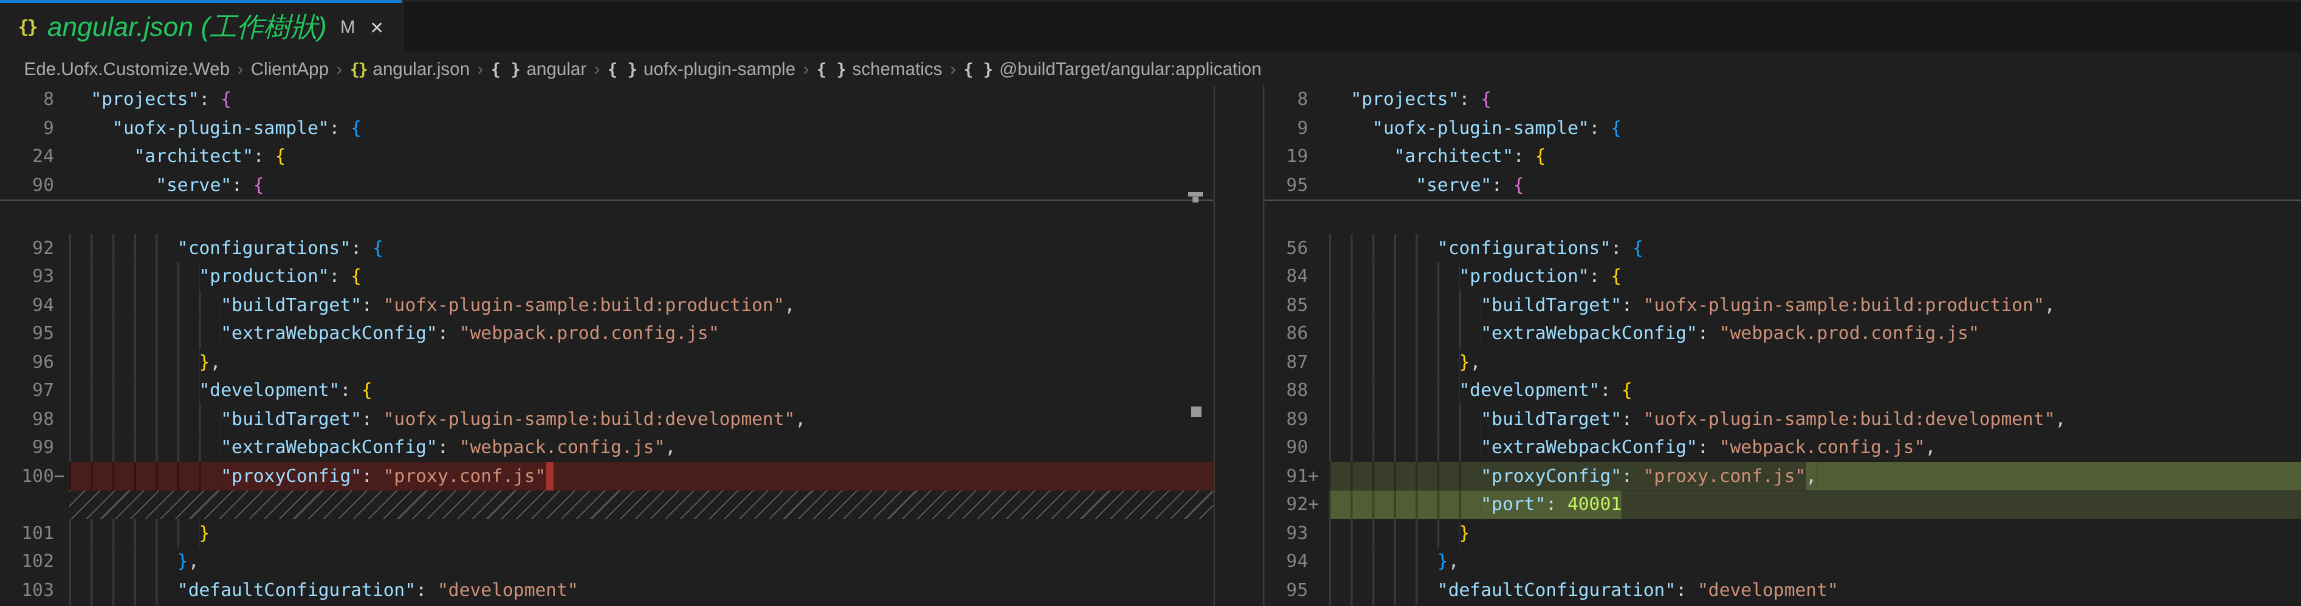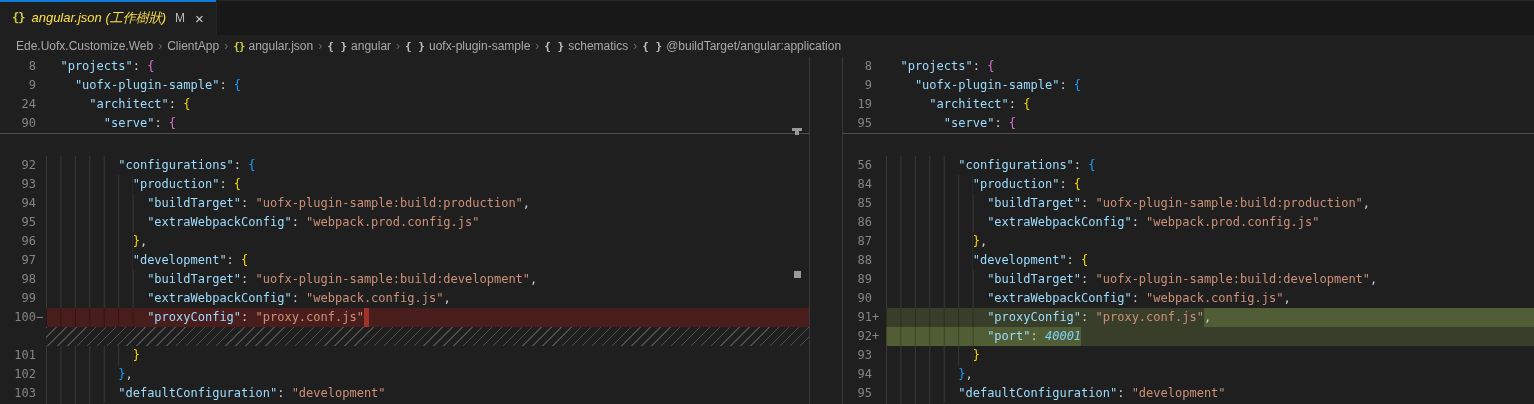--- a/index.html
+++ b/index.html
@@ -18,21 +18,21 @@
     background:#1f1f1f; border-right:1px solid #252525; cursor:pointer;
   }
   .tab::before {
     content:""; position:absolute; top:-1px; left:0; right:0; height:2px;
     background:#0c7cd8;
   }
   .tab-icon {
     font-family:"DejaVu Sans Mono", monospace; font-size:12px; font-weight:bold;
     color:#cbcb41; letter-spacing:-1px; margin-right:7px;
   }
-  .tab-title { font-size:13px; font-style:italic; color:#fde047;text-align:center; }
+  .tab-title { font-size:18px; font-style:italic; color:#22c55e;text-align:center; }
   .tab-badge { font-size:12px; color:#bcbcbc; margin-left:9px; }
   .tab-close { font-size:15px; color:#cfcfcf; margin-left:10px; cursor:pointer; }
   
   .breadcrumbs {
     height:22px; background:#1f1f1f; display:flex; align-items:center;
     padding-left:16px; font-size:12px; color:#a9a9a9; white-space:nowrap;
   }
   .crumb { display:flex; align-items:center; cursor:pointer; }
   .crumb-icon {
     font-family:"DejaVu Sans Mono", monospace; font-size:11px; font-weight:bold;
@@ -60,21 +60,21 @@
   .pane.right .ln { width:43px; padding-right:14px; }
   .ln .sfx { display:inline-block; width:0; overflow:visible; white-space:pre; }
   .code { flex:1; display:flex; white-space:pre; min-width:0; color:#cfcfcf; }
   .ind {
     flex:none; align-self:stretch;
     background-image:linear-gradient(to right, #383838 1px, transparent 1px);
     background-size:2ch 100%; background-repeat:repeat-x;
   }
   .ind.noguide { background:none; }
   .tk { white-space:pre; }
-  .tk-k { color:#9cdcfe; } .tk-s { color:#ce9178; } .tk-n { color:#7dd3fc;font-style:italic; }
+  .tk-k { color:#9cdcfe; } .tk-s { color:#ce9178; } .tk-n { color:#bef264; }
   .tk-p { color:#cfcfcf; }
   .tk-b1 { color:#ffd700; } .tk-b2 { color:#da70d6; } .tk-b3 { color:#179fff; }
   .row.del .code { background:#4a1d1d; }
   .row.del .ind { background-image:linear-gradient(to right, rgba(0,0,0,.35) 1px, transparent 1px); }
   .row.add .code { background:#383e2a; }
   .row.add .ind { background-image:linear-gradient(to right, rgba(0,0,0,.28) 1px, transparent 1px); }
   .hl { background:#515d35; }
   .hlwrap { display:flex; }
   .delmark { flex:none; width:5px; background:#a0342a; }
   .tail { flex:1; }

